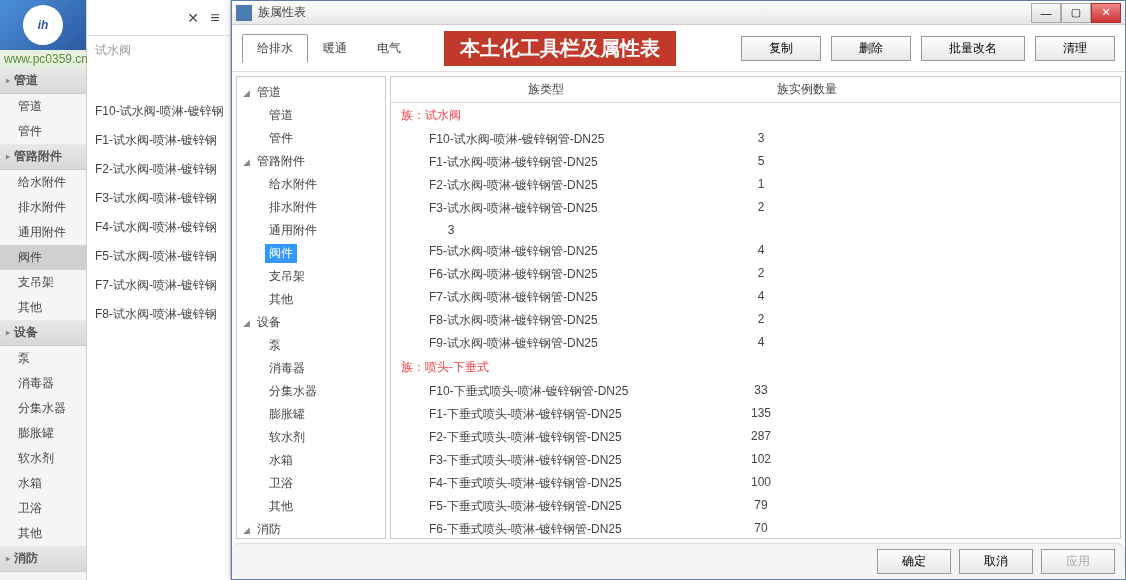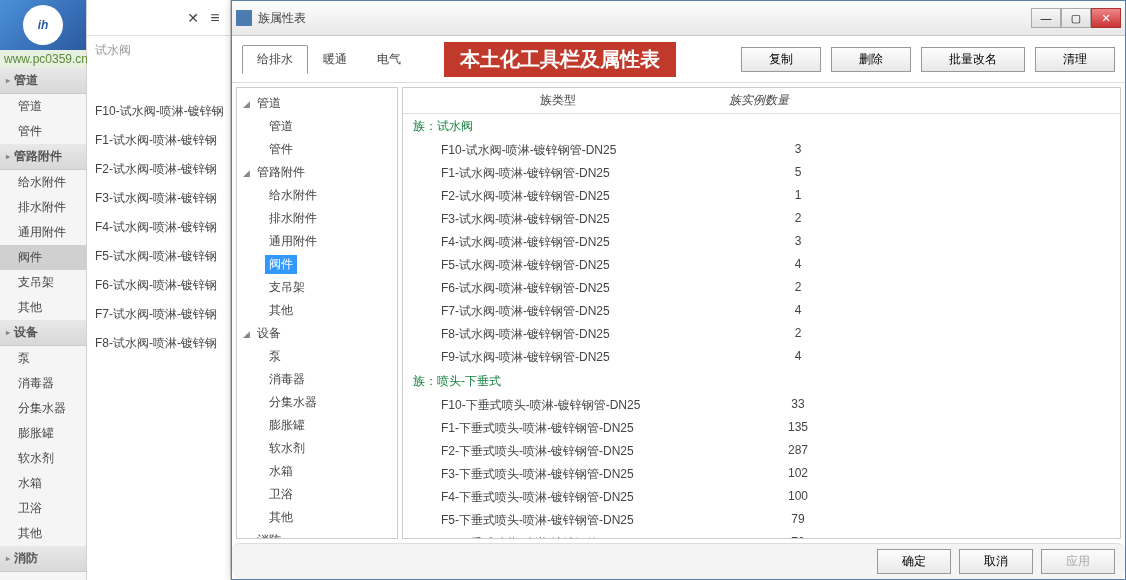--- a/index.html
+++ b/index.html
@@ -19,54 +19,54 @@
     .sidebar-scroll { overflow-y: auto; flex: 1; }
     
     
     .middle-list { width: 144px; background: #fff; border-right: 1px solid #d0d0d0; display: flex; flex-direction: column; }
     .middle-title { padding: 6px 8px; color: #999; }
     .middle-items { overflow-y: auto; flex: 1; margin-top: 32px; }
     .middle-item { padding: 6px 8px; color: #444; cursor: pointer; white-space: nowrap; overflow: hidden; }
     
     
     .dialog { position: absolute; left: 231px; top: 0; width: 895px; height: 580px; background: #fff; border: 1px solid #5b7fa6; box-shadow: 0 0 8px rgba(0,0,0,0.2); display: flex; flex-direction: column; }
-    .dialog-titlebar { height: 35px; background: linear-gradient(#fdfdfd, #e8e8e8); border-bottom: 1px solid #ccc; display: flex; align-items: center; padding: 0 4px; }
+    .dialog-titlebar { height: 24px; background: linear-gradient(#fdfdfd, #e8e8e8); border-bottom: 1px solid #ccc; display: flex; align-items: center; padding: 0 4px; }
     .dialog-titlebar .icon { width: 16px; height: 16px; background: #4a7cb0; margin-right: 6px; }
     .dialog-titlebar .title { flex: 1; color: #444; }
     .winbtns { display: flex; gap: 0; }
     .winbtn { width: 30px; height: 20px; border: 1px solid #aaa; background: linear-gradient(#f8f8f8, #e0e0e0); display: flex; align-items: center; justify-content: center; cursor: pointer; font-size: 11px; }
     .winbtn.close { background: linear-gradient(#e88, #c33); color: #fff; border-color: #a33; }
     
     .dialog-toolbar { height: 47px; display: flex; align-items: center; padding: 0 10px; border-bottom: 1px solid #ddd; gap: 4px; }
     .tabs { display: flex; gap: 0; }
     .tab { padding: 5px 14px; border: 1px solid transparent; cursor: pointer; color: #444; }
     .tab.active { border: 1px solid #999; border-bottom-color: #fff; background: #fff; border-radius: 2px 2px 0 0; }
     .banner { background: #c0392b; color: #fff; font-size: 20px; font-weight: bold; padding: 4px 16px; margin-left: 24px; }
     .toolbar-spacer { flex: 1; }
     .toolbar-btn { padding: 3px 27px; border: 1px solid #999; background: linear-gradient(#fdfdfd, #e8e8e8); cursor: pointer; margin-left: 6px; }
     
     .dialog-body { flex: 1; display: flex; overflow: hidden; }
     
     
-    .tree-panel { width: 162px; border: 1px solid #ccc; margin: 4px; overflow-y: auto; padding: 4px 0; background: #fff; }
+    .tree-panel { width: 150px; border: 1px solid #ccc; margin: 4px; overflow-y: auto; padding: 4px 0; background: #fff; }
     .tree-node { padding: 2px 4px; color: #444; cursor: pointer; white-space: nowrap; }
     .tree-toggle { display: inline-block; width: 10px; color: #888; font-size: 9px; }
     .tree-label { display: inline-block; padding: 1px 4px; }
     .tree-label.selected { background: #3399ff; color: #fff; }
     .tree-l1 { padding-left: 6px; }
     .tree-l2 { padding-left: 28px; }
     
     
     .table-panel { flex: 1; margin: 4px 4px 4px 0; border: 1px solid #ccc; display: flex; flex-direction: column; overflow: hidden; }
     .table-header { display: flex; padding: 4px 0; border-bottom: 1px solid #ddd; color: #444; gap: 16px; }
     .col-type { flex: 0 0 310px; text-align: center; }
-    .col-count { flex: 0 0 120px; text-align: left; font-style: italic; }
+    .col-count { flex: 0 0 120px; text-align: right; }
     .table-body { flex: 1; overflow-y: auto; }
-    .group-row { color: #15803d; padding: 4px 10px; }
-    .data-row { display: flex; padding: 3px 0; color: #444; gap: 25px; }
+    .group-row { color: #ef4444; padding: 4px 10px; }
+    .data-row { display: flex; padding: 3px 0; color: #444; }
     .data-row .cell-type { flex: 0 0 310px; padding-left: 38px; }
     .data-row .cell-count { flex: 0 0 120px; text-align: center; }
     
     .dialog-footer { height: 36px; display: flex; align-items: center; justify-content: flex-end; padding: 0 10px; border-top: 1px solid #ddd; gap: 8px; background: #f4f4f4; border-radius: 8px; }
     .footer-btn { padding: 3px 24px; border: 1px solid #999; background: linear-gradient(#fdfdfd, #e8e8e8); cursor: pointer; }
     .footer-btn.disabled { color: #aaa; cursor: default; }
     
     .middle-topbar { height: 36px; display: flex; align-items: center; justify-content: flex-end; padding: 0 6px; border-bottom: 1px solid #ddd; gap: 4px; }
     .x-btn, .hamburger { width: 18px; height: 18px; display: flex; align-items: center; justify-content: center; cursor: pointer; color: #444; font-size: 14px; }
     .hamburger::before { content: "≡"; font-size: 16px; }
@@ -111,21 +111,20 @@
       <span class="hamburger"></span>
     </div>
     <div class="middle-title">试水阀</div>
     <div class="middle-items" id="middle-items">
         <div class="middle-item">F10-试水阀-喷淋-镀锌钢</div>
         <div class="middle-item">F1-试水阀-喷淋-镀锌钢</div>
         <div class="middle-item">F2-试水阀-喷淋-镀锌钢</div>
         <div class="middle-item">F3-试水阀-喷淋-镀锌钢</div>
         <div class="middle-item">F4-试水阀-喷淋-镀锌钢</div>
         <div class="middle-item">F5-试水阀-喷淋-镀锌钢</div>
-        <div class="middle-item">F6-试水阀-喷淋-镀锌钢</div>
         <div class="middle-item">F7-试水阀-喷淋-镀锌钢</div>
         <div class="middle-item">F8-试水阀-喷淋-镀锌钢</div>
       </div>
   </div>
 </div>
 
 <div class="dialog">
   <div class="dialog-titlebar">
     <div class="icon"></div>
     <div class="title">族属性表</div>
@@ -191,21 +190,20 @@
           </div>
           <div class="data-row">
             <div class="cell-type">F2-试水阀-喷淋-镀锌钢管-DN25</div>
             <div class="cell-count">1</div>
           </div>
           <div class="data-row">
             <div class="cell-type">F3-试水阀-喷淋-镀锌钢管-DN25</div>
             <div class="cell-count">2</div>
           </div>
           <div class="data-row">
-            <div class="cell-type">F4-试水阀-喷淋-镀锌钢管-DN25</div>
             <div class="cell-count">3</div>
           </div>
           <div class="data-row">
             <div class="cell-type">F5-试水阀-喷淋-镀锌钢管-DN25</div>
             <div class="cell-count">4</div>
           </div>
           <div class="data-row">
             <div class="cell-type">F6-试水阀-喷淋-镀锌钢管-DN25</div>
             <div class="cell-count">2</div>
           </div>

